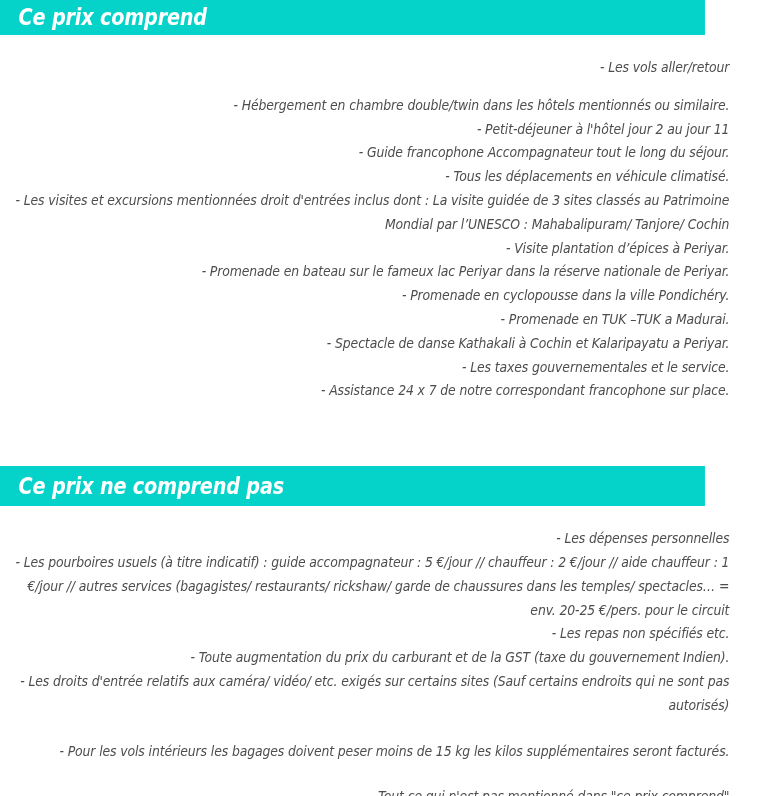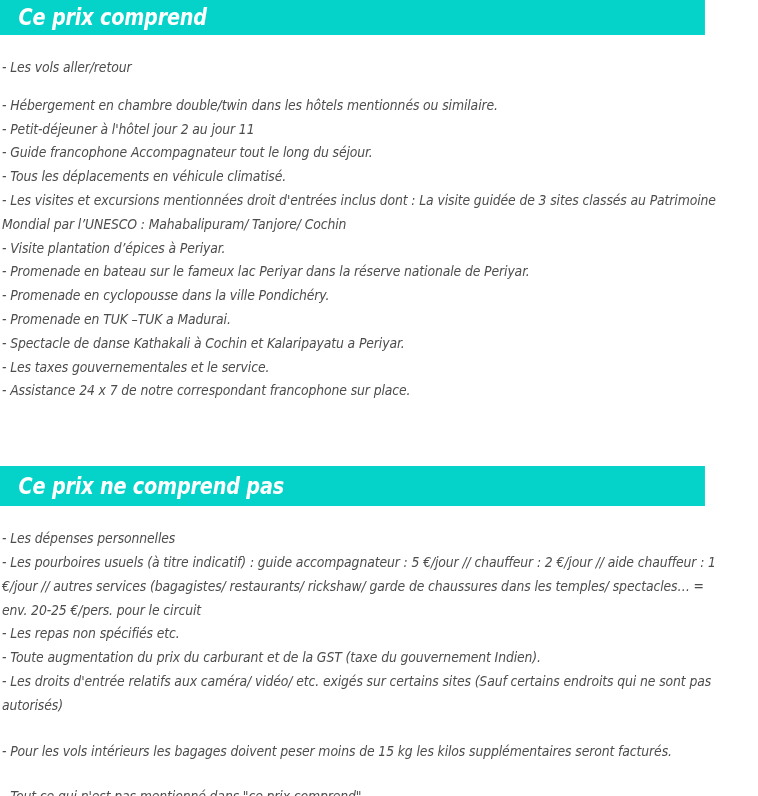--- a/index.html
+++ b/index.html
@@ -37,20 +37,21 @@
     transform: scaleX(0.93);
     transform-origin: left center;
   }
   .bar1 { height: 35px; }
   .bar2 { height: 40px; line-height: 40px; }
 
   
   .body-block {
     padding: 0 10px 0 2px;
     box-sizing: border-box;
+    text-align: right;
   }
   .line {
     color: #4d4d4d;
     font-style: italic;
     font-size: 14.2px;
     line-height: 23.8px;
     letter-spacing: -0.12px;
     white-space: normal;
     transform: scaleX(0.975);
     transform-origin: left top;

